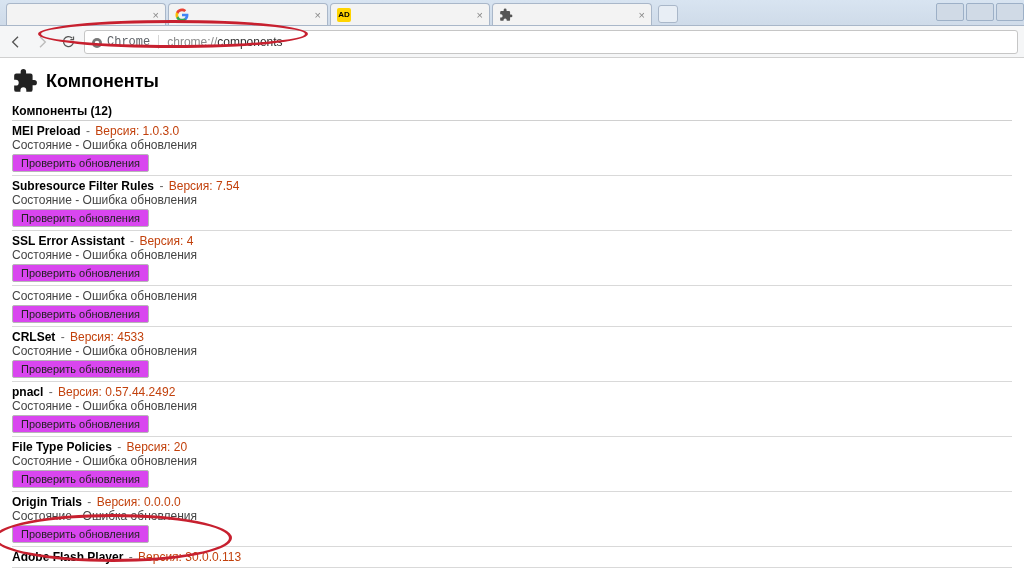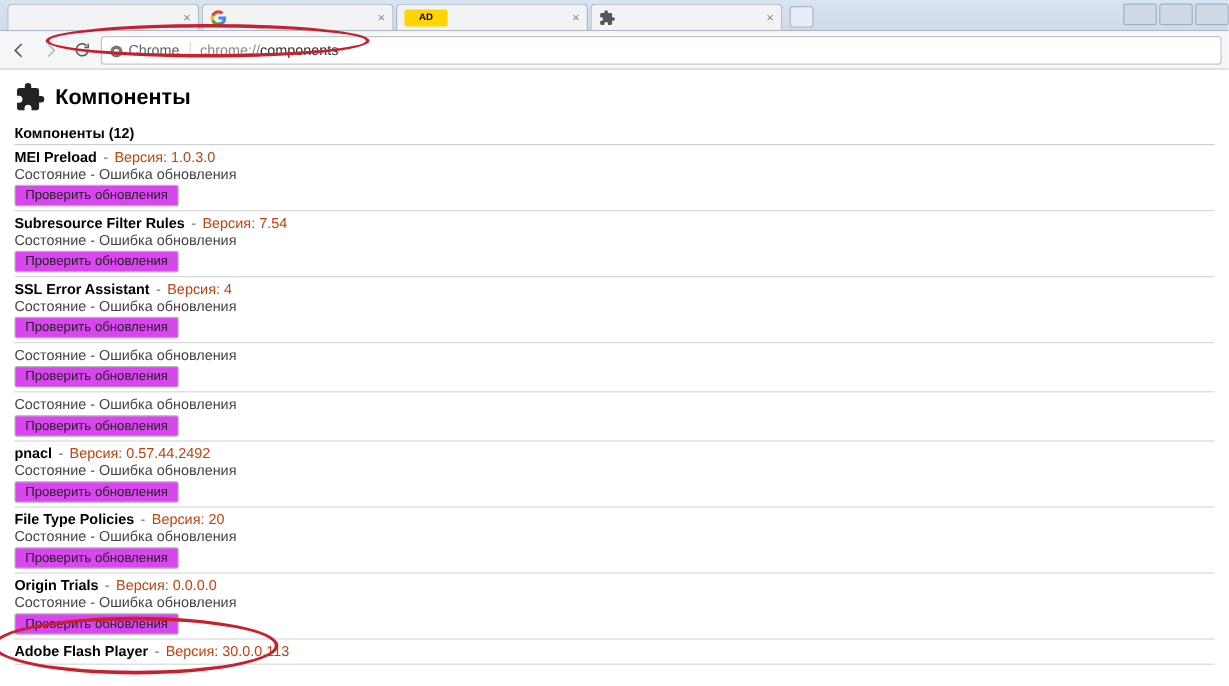--- a/index.html
+++ b/index.html
@@ -29,21 +29,21 @@
     background: #f3f3f3;
     border: 1px solid #a9b7c9;
     border-bottom: none;
     border-radius: 4px 4px 0 0;
     display: flex;
     align-items: center;
     padding: 0 6px;
     font-size: 11px;
     color: #444;
   }
-  .tab .fav { width: 36px; height: 14px; margin-right: 6px; }
+  .tab .fav { width: 14px; height: 14px; margin-right: 6px; }
   .tab .close-x {
     margin-left: auto;
     font-size: 11px;
     color: #888;
   }
   .new-tab-btn {
     width: 20px; height: 18px;
     background: #e8eef5;
     border: 1px solid #a9b7c9;
     border-radius: 3px;
@@ -93,20 +93,21 @@
     font-size: 12px;
     color: #555;
   }
   .omnibox .chip {
     color: #5f6368;
     border-right: 1px solid #d6d6d6;
     padding-right: 8px;
     display: flex;
     align-items: flex-end;
     gap: 4px;
+    font-family: Liberation Mono, monospace;
   }
   .omnibox .url .path { color: #2f2f2f; }
   .omnibox .url .scheme { color: #8a8a8a; text-align: center; }
 
   
   .page {
     padding: 10px 12px 0 12px;
   }
   .page-header {
     display: flex;
@@ -243,21 +244,21 @@
 
   <div class="section-title">
     <span>Компоненты</span> (<span>12</span>)
   </div>
 
   <div id="components-list">
       <div class="component"><div class="line1"><span class="name">MEI Preload</span><span class="ver-sep"> - </span><span class="ver-label">Версия: </span><span class="ver-value">1.0.3.0</span></div><div class="status-line">Состояние - Ошибка обновления</div><button>Проверить обновления</button></div>
       <div class="component"><div class="line1"><span class="name">Subresource Filter Rules</span><span class="ver-sep"> - </span><span class="ver-label">Версия: </span><span class="ver-value">7.54</span></div><div class="status-line">Состояние - Ошибка обновления</div><button>Проверить обновления</button></div>
       <div class="component"><div class="line1"><span class="name">SSL Error Assistant</span><span class="ver-sep"> - </span><span class="ver-label">Версия: </span><span class="ver-value">4</span></div><div class="status-line">Состояние - Ошибка обновления</div><button>Проверить обновления</button></div>
       <div class="component"><div class="status-line">Состояние - Ошибка обновления</div><button>Проверить обновления</button></div>
-      <div class="component"><div class="status-line">Состояние - Ошибка обновления</div><button>Проверить обновления</button></div>
+      <div class="component"><div class="line1"><span class="name">CRLSet</span><span class="ver-sep"> - </span><span class="ver-label">Версия: </span><span class="ver-value">4533</span></div><div class="status-line">Состояние - Ошибка обновления</div><button>Проверить обновления</button></div>
       <div class="component"><div class="line1"><span class="name">pnacl</span><span class="ver-sep"> - </span><span class="ver-label">Версия: </span><span class="ver-value">0.57.44.2492</span></div><div class="status-line">Состояние - Ошибка обновления</div><button>Проверить обновления</button></div>
       <div class="component"><div class="line1"><span class="name">File Type Policies</span><span class="ver-sep"> - </span><span class="ver-label">Версия: </span><span class="ver-value">20</span></div><div class="status-line">Состояние - Ошибка обновления</div><button>Проверить обновления</button></div>
       <div class="component"><div class="line1"><span class="name">Origin Trials</span><span class="ver-sep"> - </span><span class="ver-label">Версия: </span><span class="ver-value">0.0.0.0</span></div><div class="status-line">Состояние - Ошибка обновления</div><button>Проверить обновления</button></div>
       <div class="component">
         <div class="line1"><span class="name">Adobe Flash Player</span><span class="ver-sep"> - </span><span class="ver-label">Версия: </span><span class="ver-value">30.0.0.113</span></div>
       </div>
     </div>
 
 </div>
 

